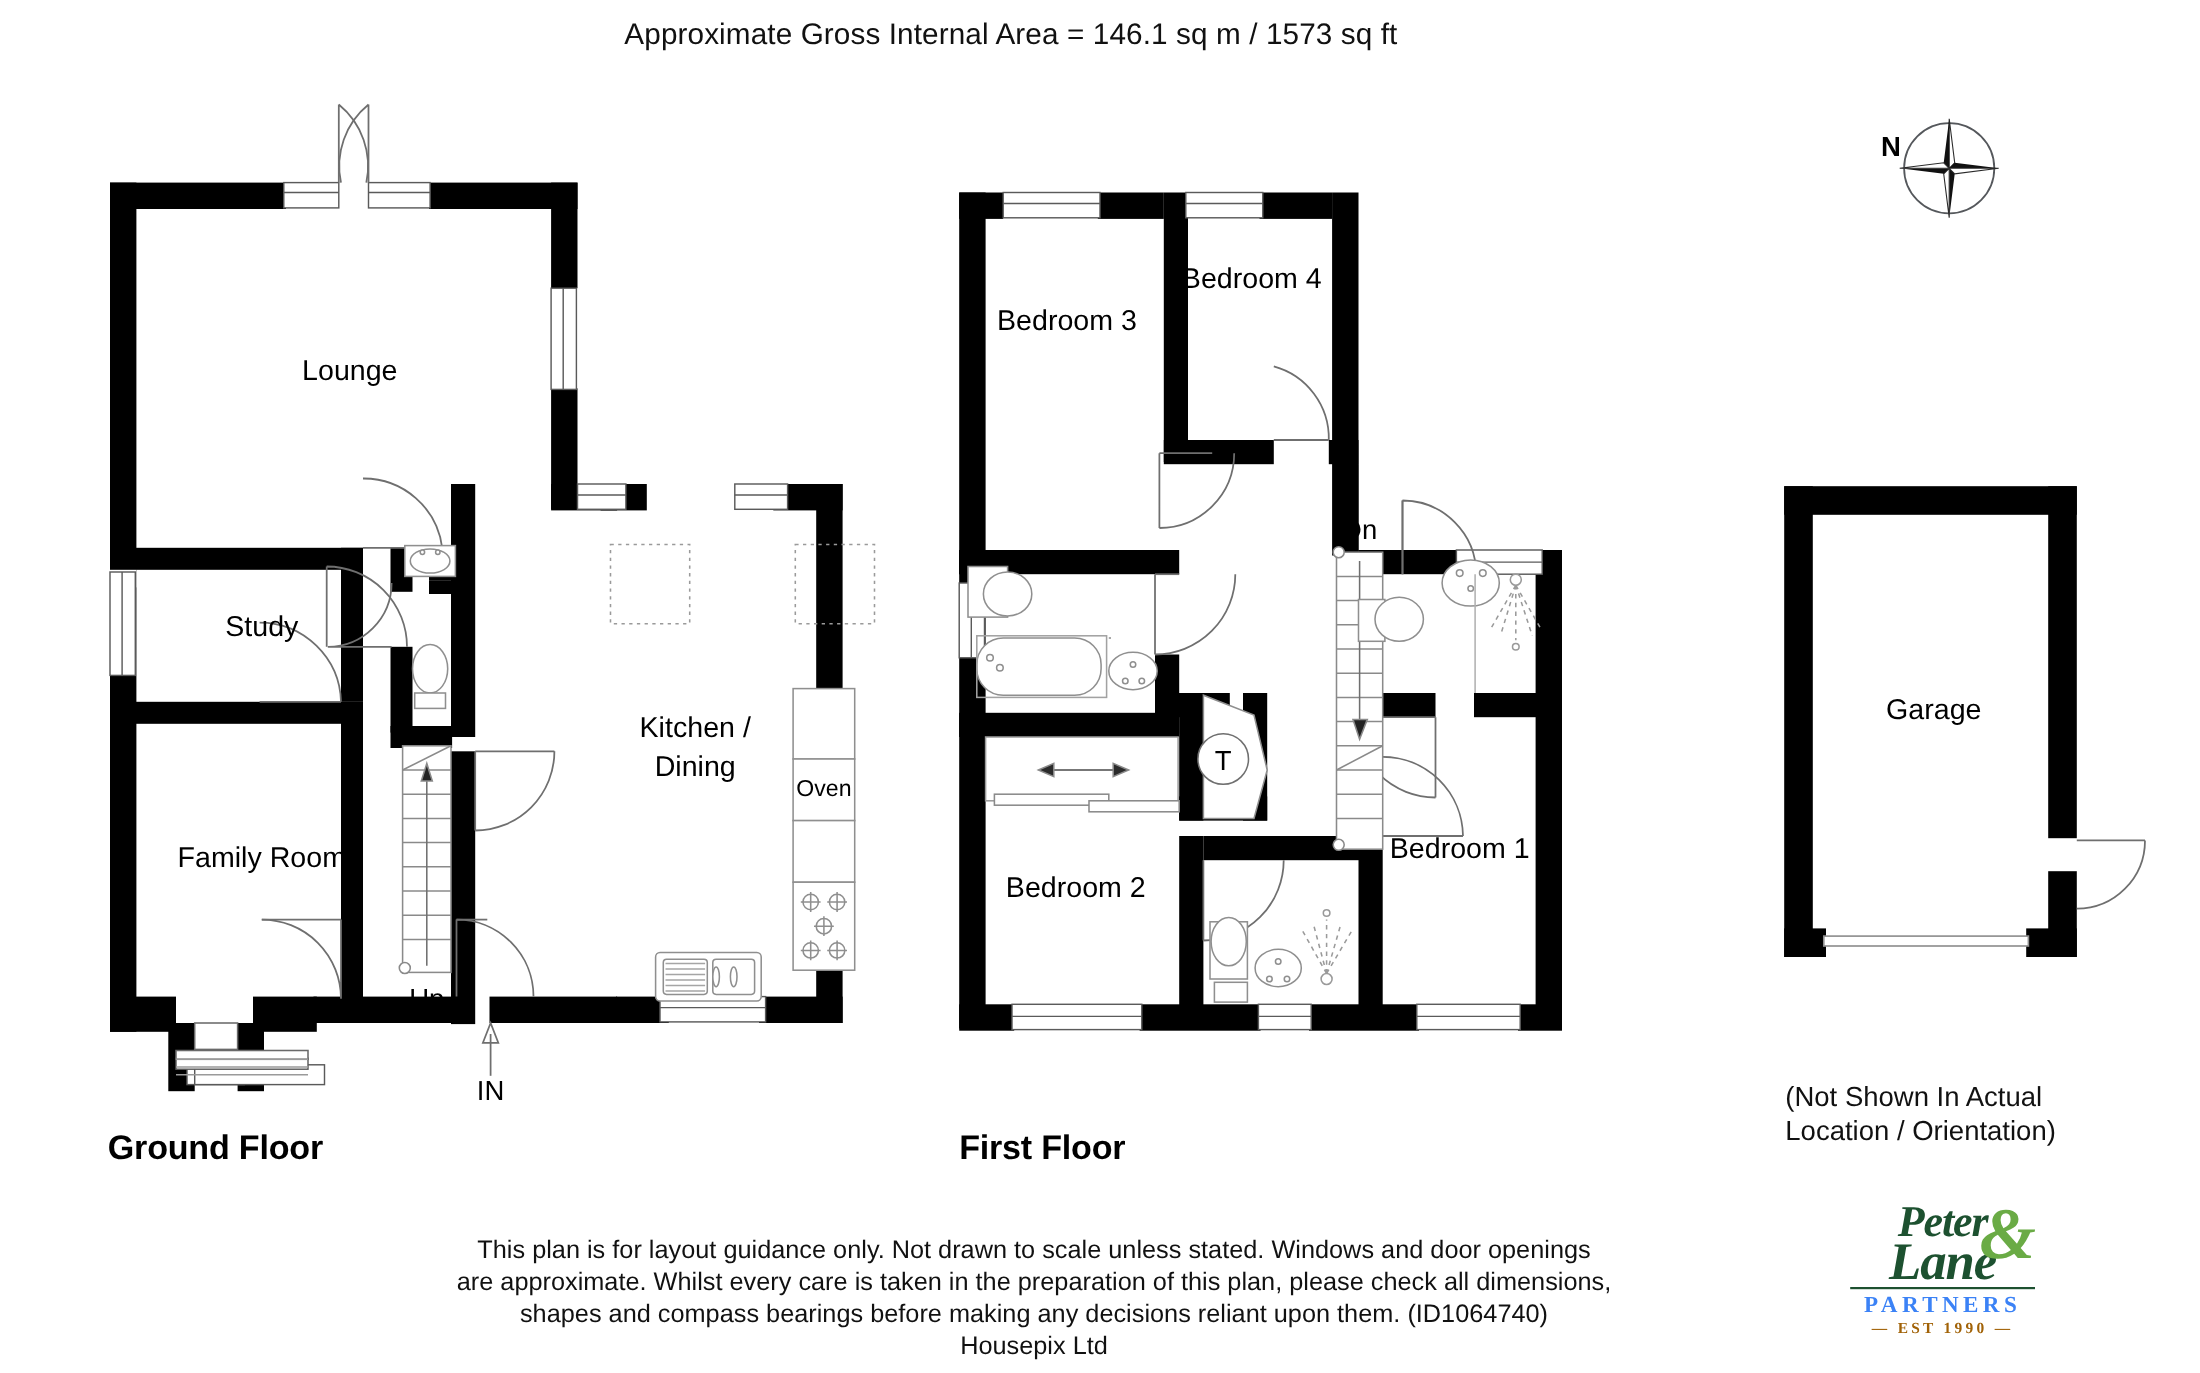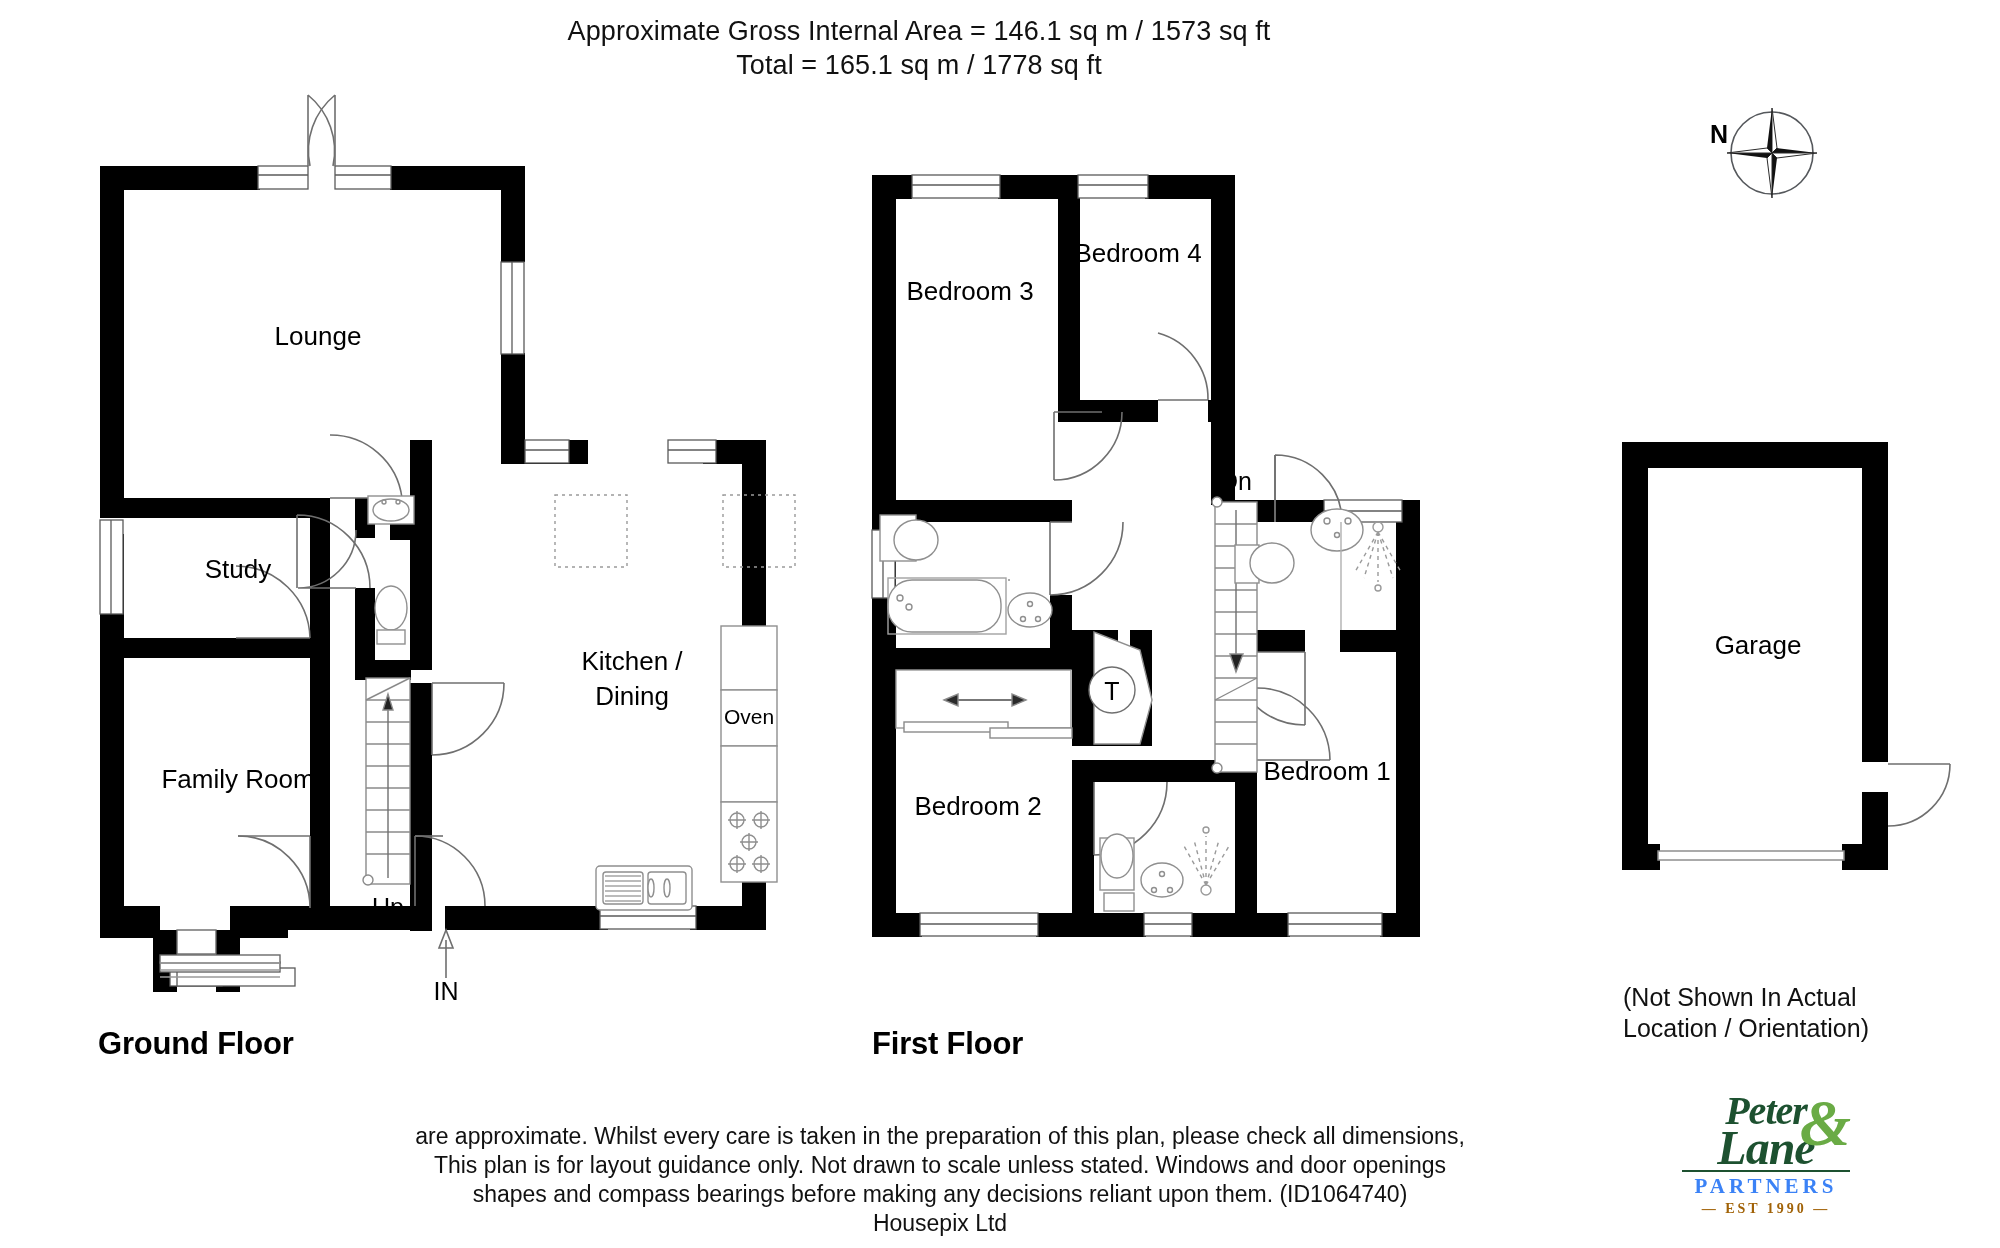--- a/index.html
+++ b/index.html
@@ -76,21 +76,20 @@
   .rm-t{font-size:25px;fill:#000;font-family:"Liberation Sans","DejaVu Sans",sans-serif;}
 </style>
 </head>
 <body>
 
 <div id="plan-root">
 
   <div class="hdr">
     <div class="hdr-wrap">
       <div>Approximate Gross Internal Area = 146.1 sq m / 1573 sq ft</div>
-      <div>Total  = 165.1 sq m / 1778 sq ft</div>
     </div>
   </div>
 
   <div class="compass">
     <div class="n">N</div>
     <svg width="110" height="110" viewBox="0 0 110 110">
       <circle cx="62" cy="55" r="41" fill="#ffffff" stroke="#55585c" stroke-width="1.6"></circle>
 
       <polygon points="62,10 67,50 62,55" fill="#ffffff" stroke="#2b2b2b" stroke-width="1"></polygon>
       <polygon points="62,10 57,50 62,55" fill="#111111"></polygon>
@@ -463,22 +462,22 @@
   <div class="garage-note">
     <div>(Not Shown In Actual</div>
     <div>Location / Orientation)</div>
   </div>
 
   <div class="floorlabel" id="label-ground">Ground Floor</div>
   <div class="floorlabel" id="label-first">First Floor</div>
 
   <div class="footer">
     <div class="footer-wrap">
+      <div>This plan is for layout guidance only. Not drawn to scale unless stated. Windows and door openings</div>
       <div>are approximate. Whilst every care is taken in the preparation of this plan, please check all dimensions,</div>
-      <div>This plan is for layout guidance only. Not drawn to scale unless stated. Windows and door openings</div>
       <div>shapes and compass bearings before making any decisions reliant upon them. (ID1064740)</div>
       <div>Housepix Ltd</div>
     </div>
   </div>
 
   <div class="logo">
     <div class="l1">
       <span>Peter</span>
       <span class="amp">&amp;</span>
     </div>

